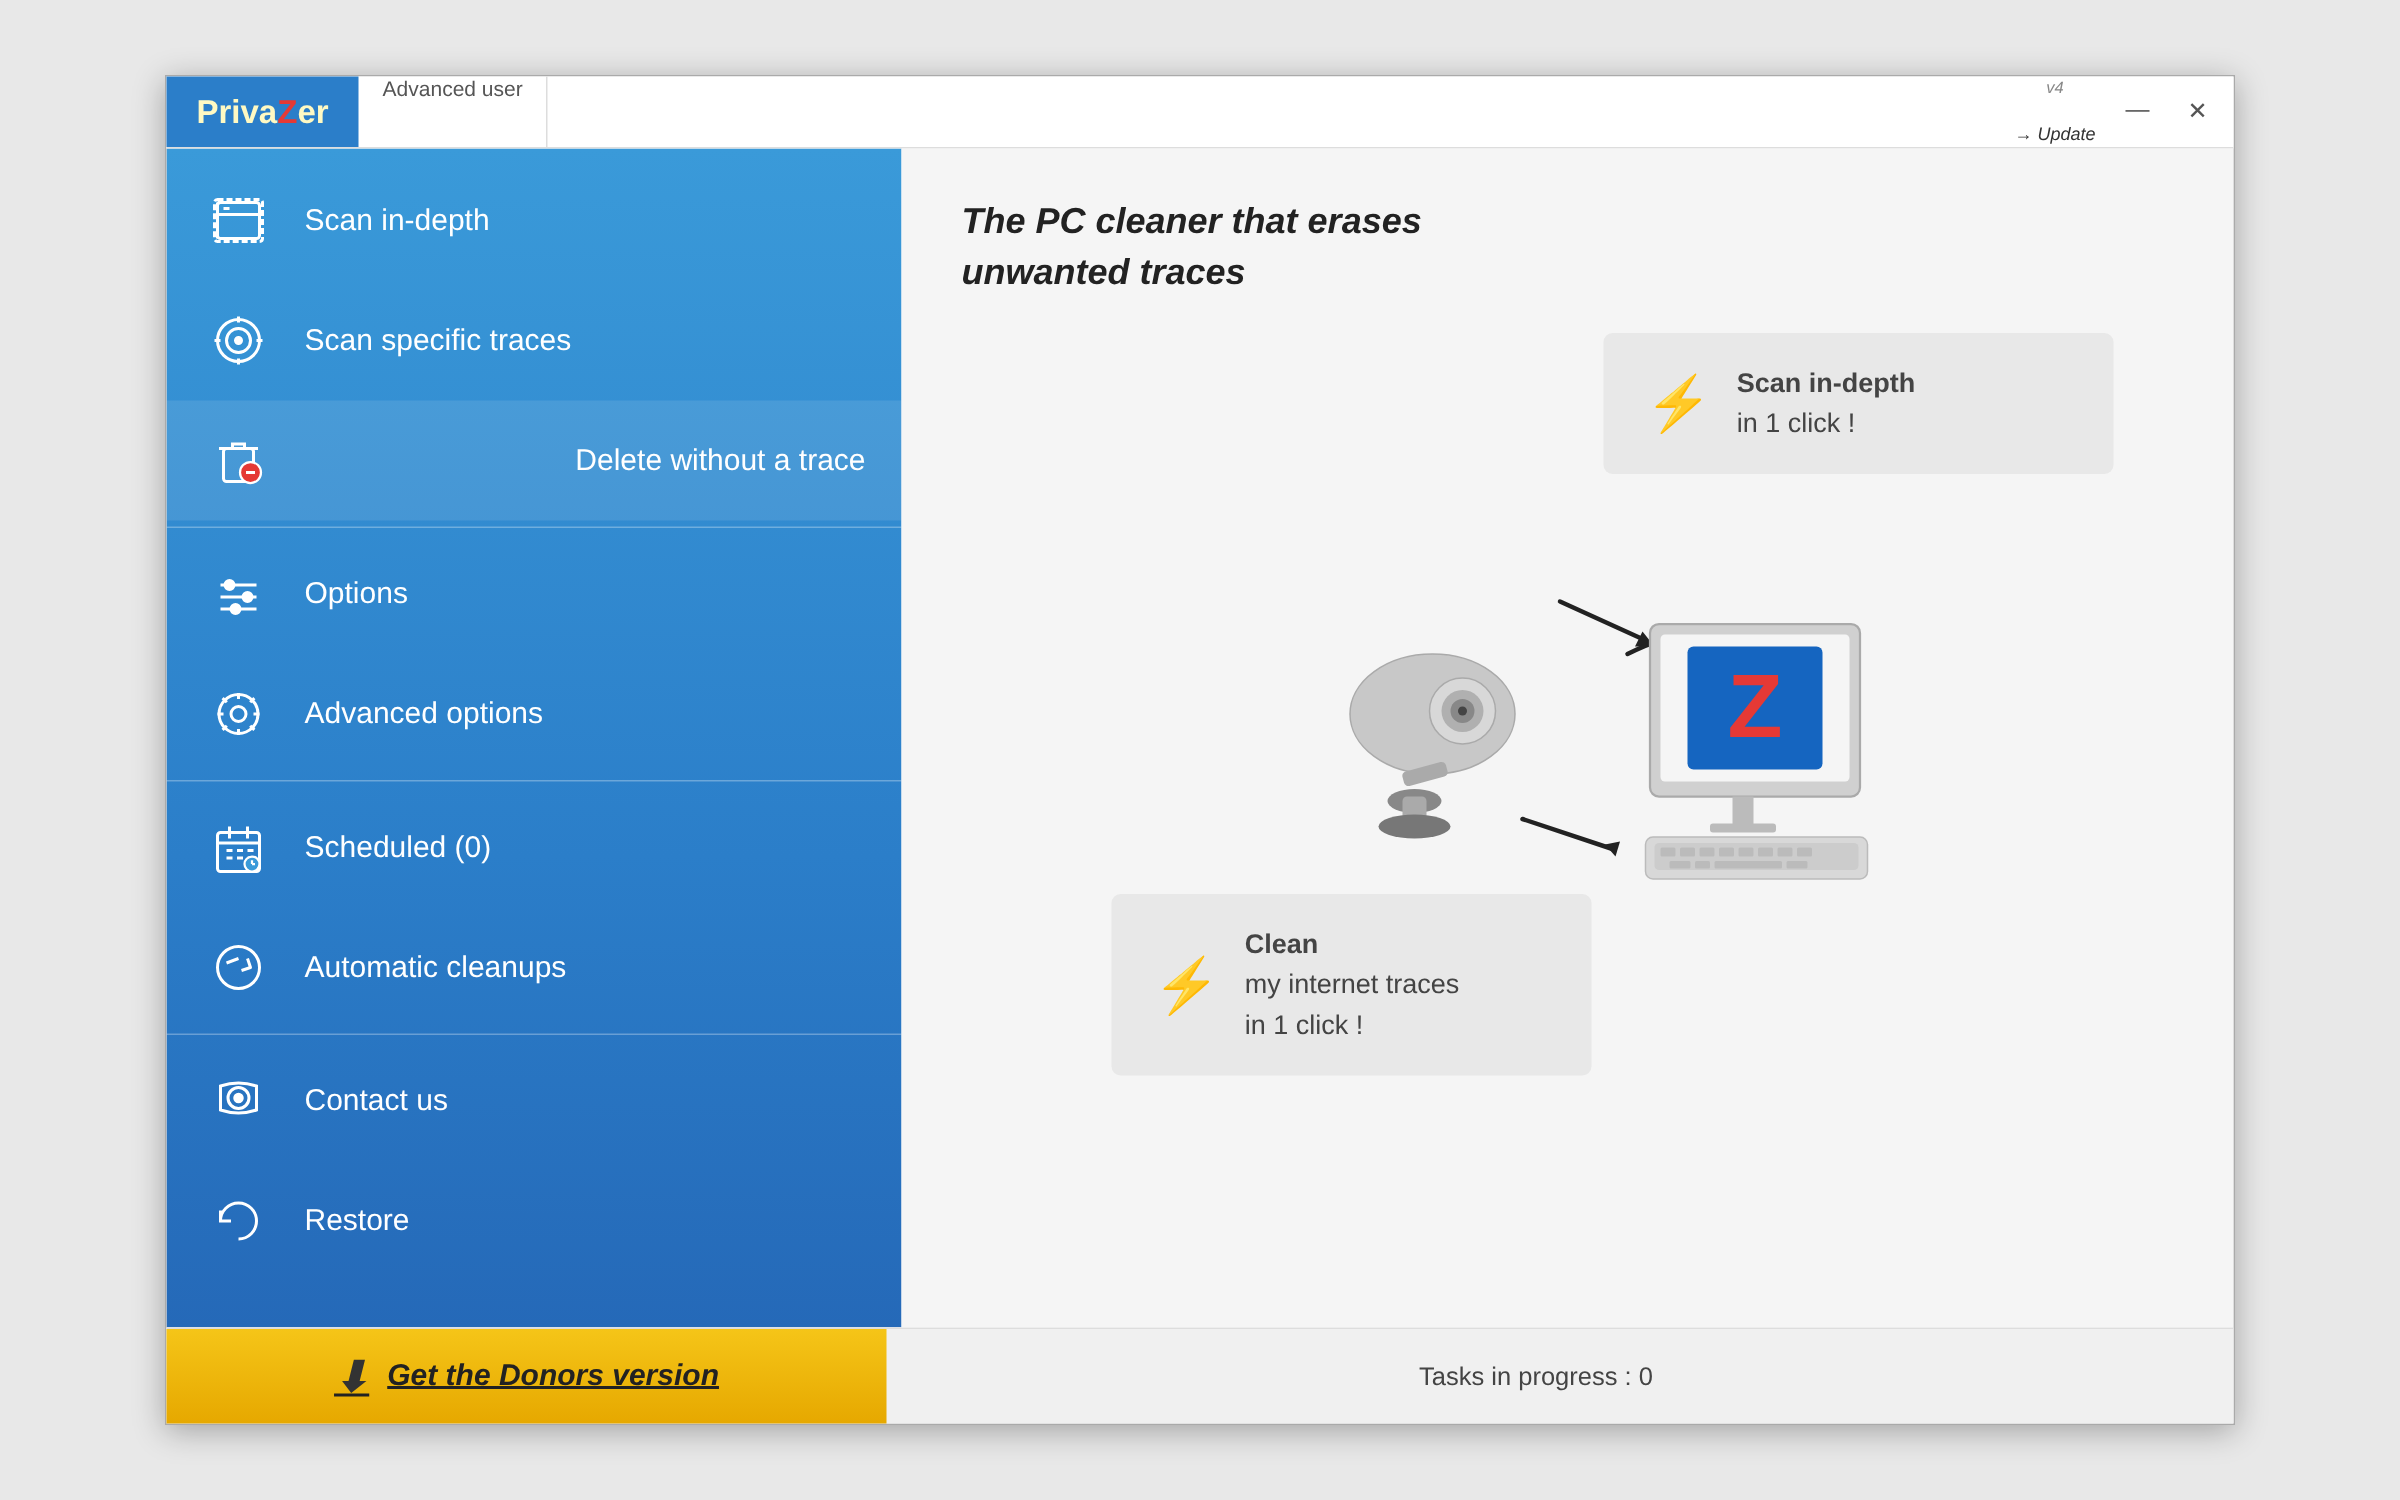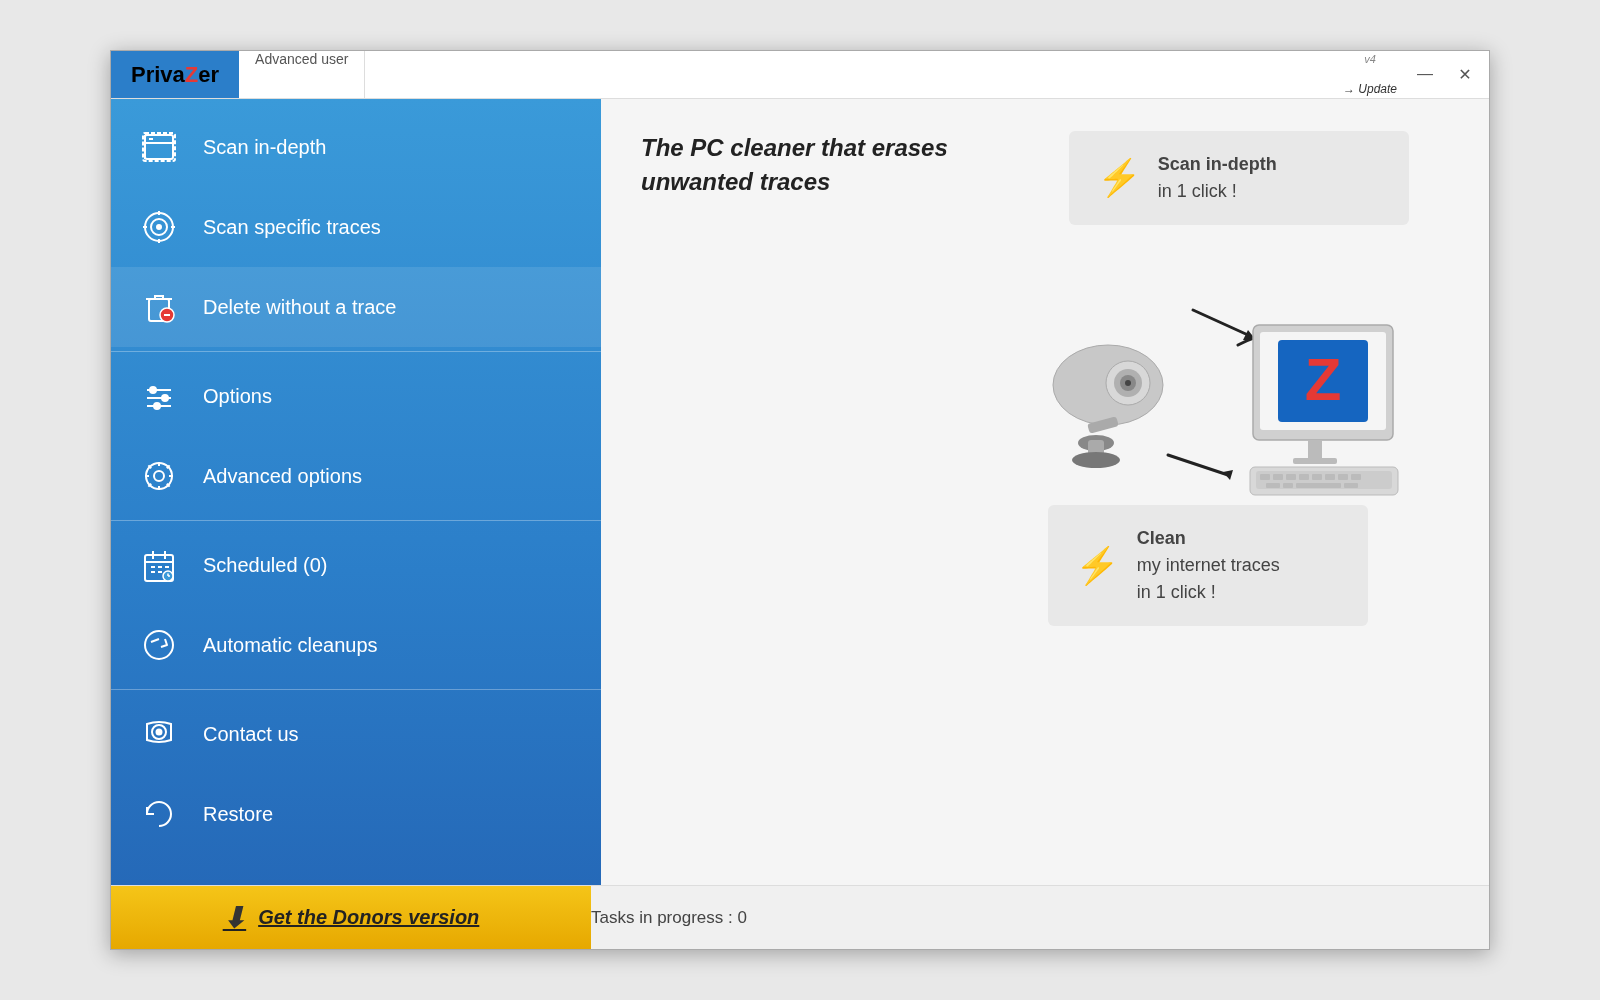--- a/index.html
+++ b/index.html
@@ -43,21 +43,21 @@
       display: flex;
       align-items: center;
       padding: 0 20px;
     }
     .logo-text {
       font-size: 22px;
       font-weight: bold;
       color: #fff;
     }
     .logo-text span {
-      color: #000000;
+      color: #fef9c3;
     }
     .user-badge {
       padding: 0 16px;
       font-size: 14px;
       color: #555;
       border-right: 1px solid #ddd;
       height: 100%;
       display: flex;
       align-items: flex-start;
     }
@@ -112,20 +112,21 @@
       padding: 16px 24px;
       cursor: pointer;
       color: #fff;
       font-size: 20px;
       font-weight: 400;
       gap: 20px;
       transition: background 0.15s;
     }
     .nav-item.active {
       background: rgba(255,255,255,0.1);
+      justify-content: space-between;
     }
     .nav-separator {
       height: 1px;
       background: rgba(255,255,255,0.3);
       margin: 4px 0;
     }
     .nav-icon {
       width: 48px;
       height: 48px;
       display: flex;
@@ -137,20 +138,21 @@
       width: 40px;
       height: 40px;
       fill: none;
       stroke: #fff;
       stroke-width: 2;
     }
     .content-area {
       flex: 1;
       background: #f5f5f5;
       display: flex;
+      flex-direction: column;
       padding: 32px 40px 0 40px;
       position: relative;
     }
     .tagline {
       font-size: 24px;
       font-weight: bold;
       font-style: italic;
       color: #222;
       margin-bottom: 24px;
       line-height: 1.4;
@@ -236,21 +238,21 @@
       text-decoration: underline;
     }
     .donors-icon {
       font-size: 28px;
       color: #333;
     }
     .status-bar {
       flex: 1;
       display: flex;
       align-items: center;
-      justify-content: flex-start;
+      justify-content: center;
       padding-right: 32px;
       font-size: 17px;
       color: #444;
     }
   </style>
 </head>
 <body>
 
 <div class="window">
 

